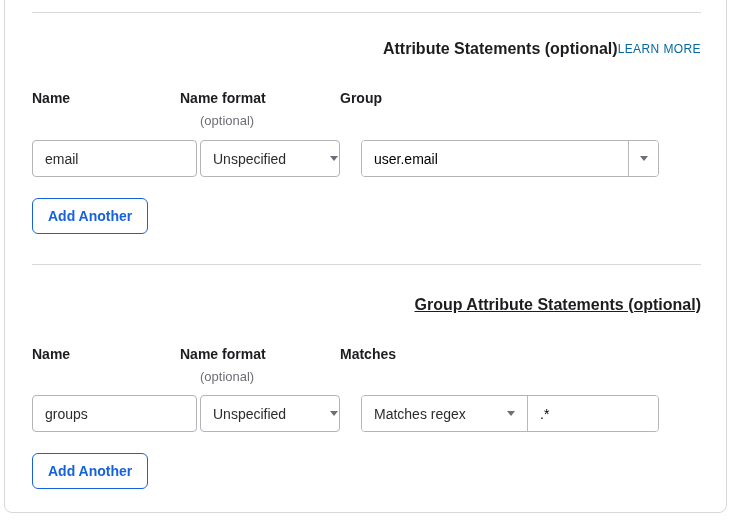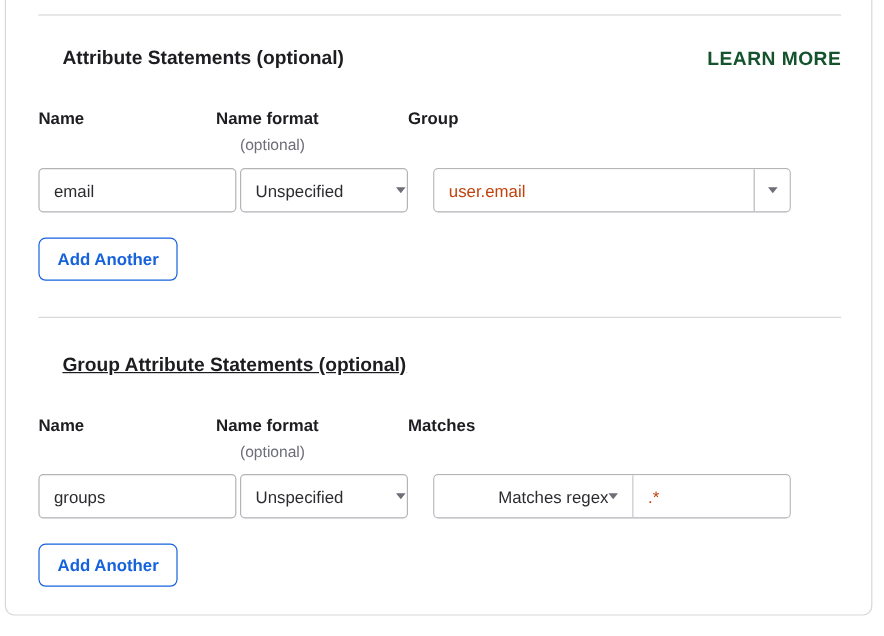--- a/index.html
+++ b/index.html
@@ -25,35 +25,35 @@
     border-top: 1px solid #d8d8da;
     height: 0;
   }
   .divider.first { margin-top: 27px; }
   .divider.second { margin-top: 30px; }
 
   .section-head {
     margin-top: 26px;
     display: flex;
     align-items: center;
-    justify-content: space-between;
+    justify-content: flex-end;
     margin-left: 20px;
   }
   .section-head.no-link { margin-top: 30px; text-decoration: underline; }
   .section-title {
     font-size: 16px;
     font-weight: 700;
     line-height: 20px;
     color: #1d1d21;
   }
   .learn-more {
-    font-size: 16px;
-    font-weight: 700;
+    font-size: 12px;
+    font-weight: 400;
     letter-spacing: 0.4px;
-    color: #14532d;
+    color: #0369a1;
     text-decoration: none;
     cursor: pointer;
     line-height: 15px;
   }
 
   .col-headers {
     margin-top: 30px;
     display: flex;
     font-size: 14px;
     font-weight: 700;
@@ -122,40 +122,40 @@
     border-radius: 4px;
     background: #fff;
     overflow: hidden;
   }
   .combo .combo-input {
     flex: 1;
     border: none;
     height: 35px;
     font-family: "Liberation Sans", sans-serif;
     font-size: 14px;
-    color: #c2410c;
+    color: #000000;
     padding: 0 12px;
     outline: none;
     min-width: 0;
   }
   .combo .combo-arrow {
     flex: 0 0 30px;
     border-left: 1px solid #b9b9bd;
     display: flex;
     align-items: center;
     justify-content: center;
     cursor: pointer;
     background: #fff;
   }
   .combo .combo-select {
     flex: 0 0 166px;
     border-right: 1px solid #b9b9bd;
     display: flex;
     align-items: center;
-    justify-content: flex-end;
+    justify-content: space-between;
     padding: 0 12px;
     font-size: 14px;
     color: #2c2c30;
     cursor: pointer;
     background: #fff;
   }
 
   .add-btn {
     margin-top: 21px;
     height: 36px;

